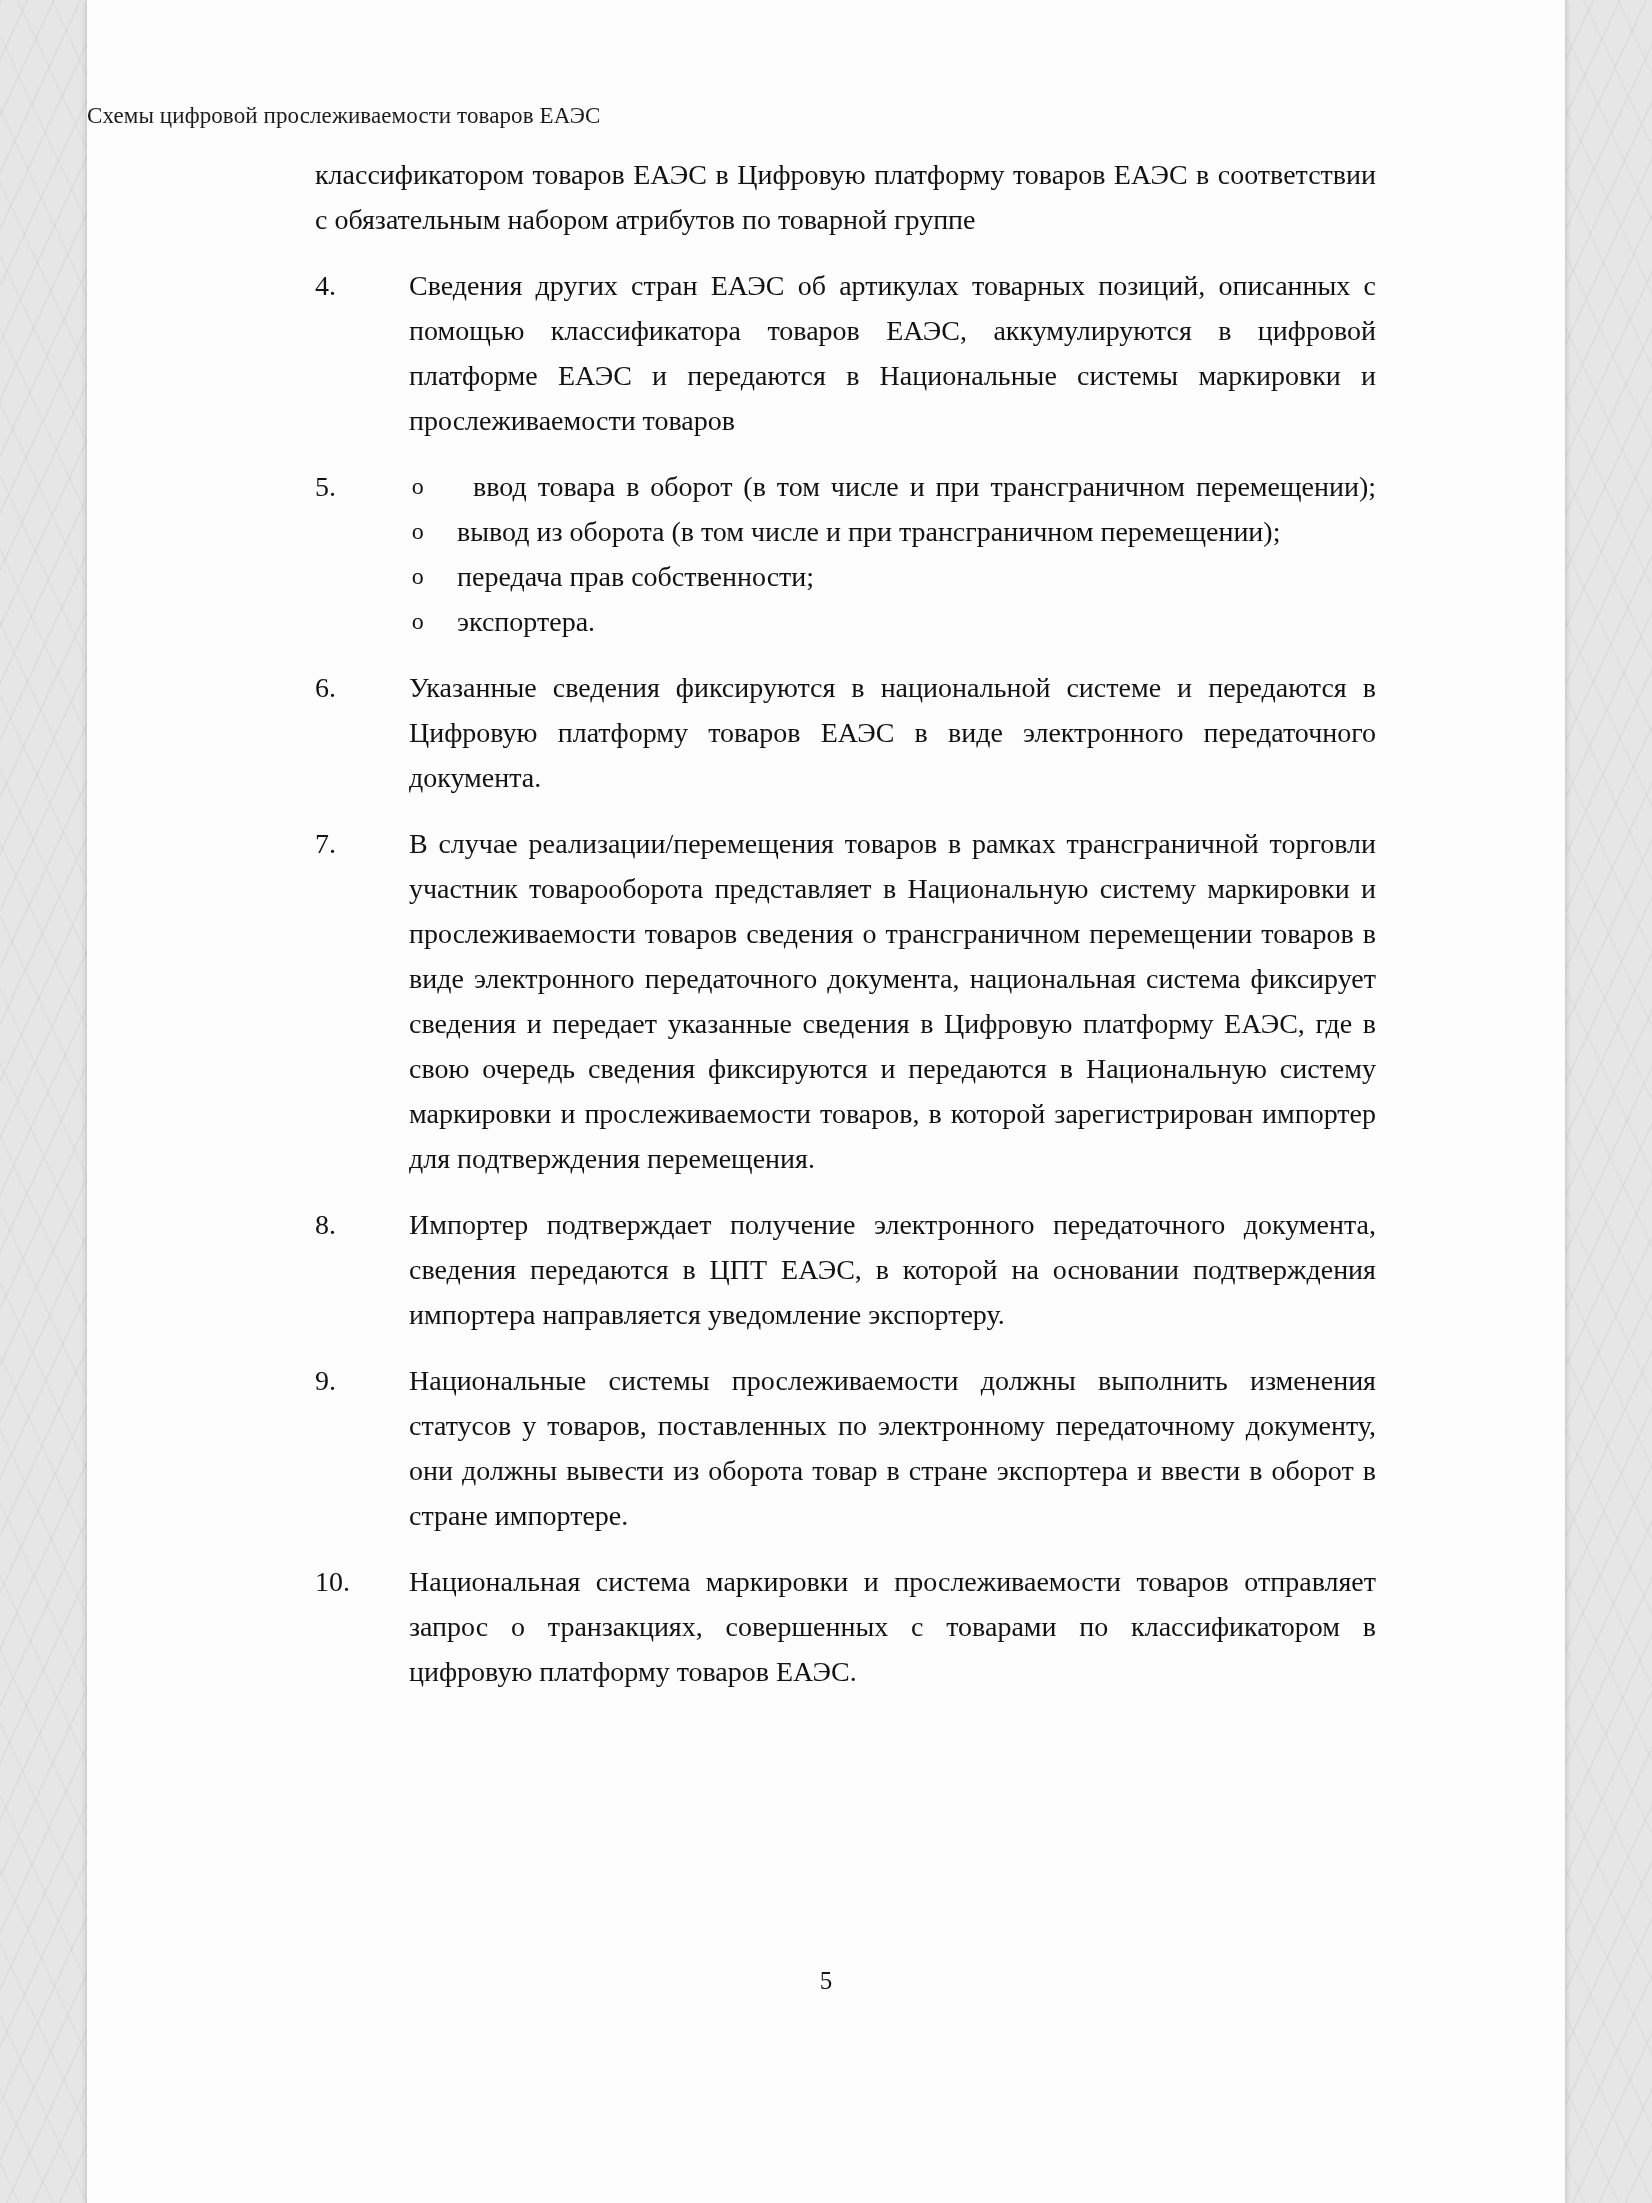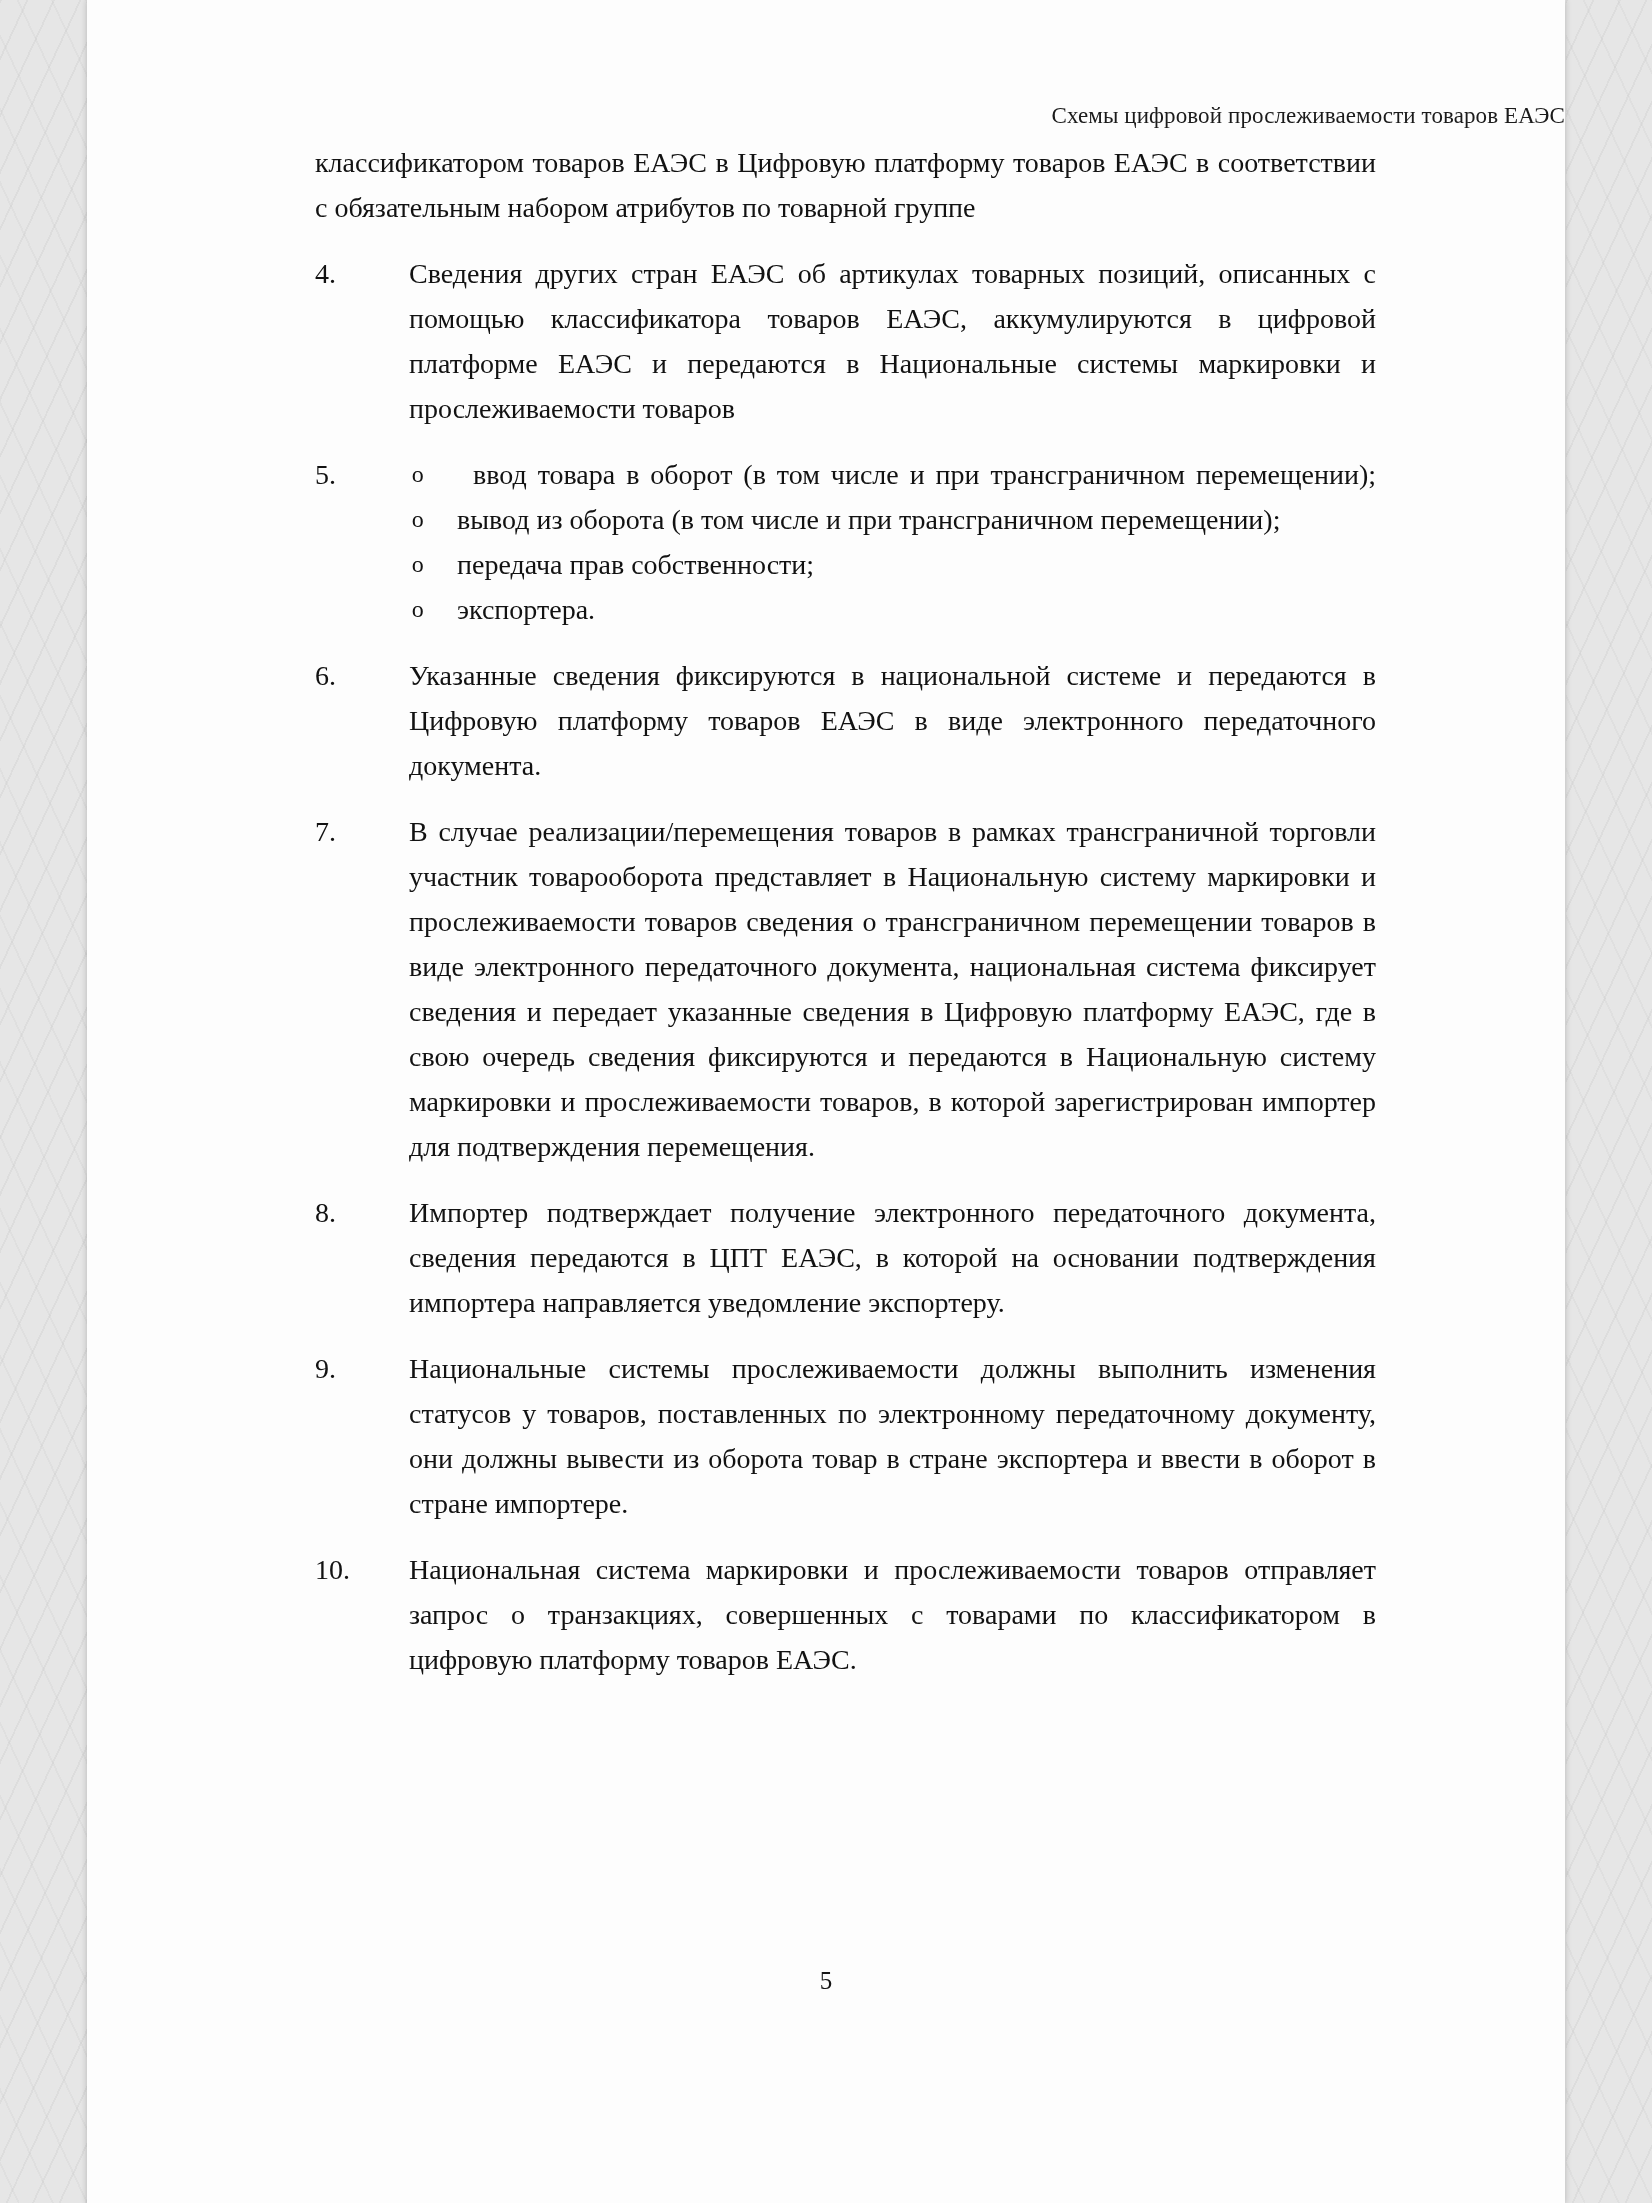--- a/index.html
+++ b/index.html
@@ -48,30 +48,30 @@
     height: 100%;
     padding: 0;
     box-sizing: border-box;
   }
 
   .running-head {
     position: absolute;
     left: 0;
     right: 0;
     top: 103px;
-    text-align: right;
+    text-align: left;
     font-size: 23px;
     color: #1b1b1b;
     letter-spacing: 0.1px;
   }
 
   .content {
     position: absolute;
     left: 228px;
-    top: 140px;
+    top: 152px;
     width: 1061px;
   }
 
   .para-lead {
     font-size: 28px;
     line-height: 45px;
     text-align: justify;
     text-align-last: left;
     color: #121212;
     margin: 0 0 3.7px 0;

